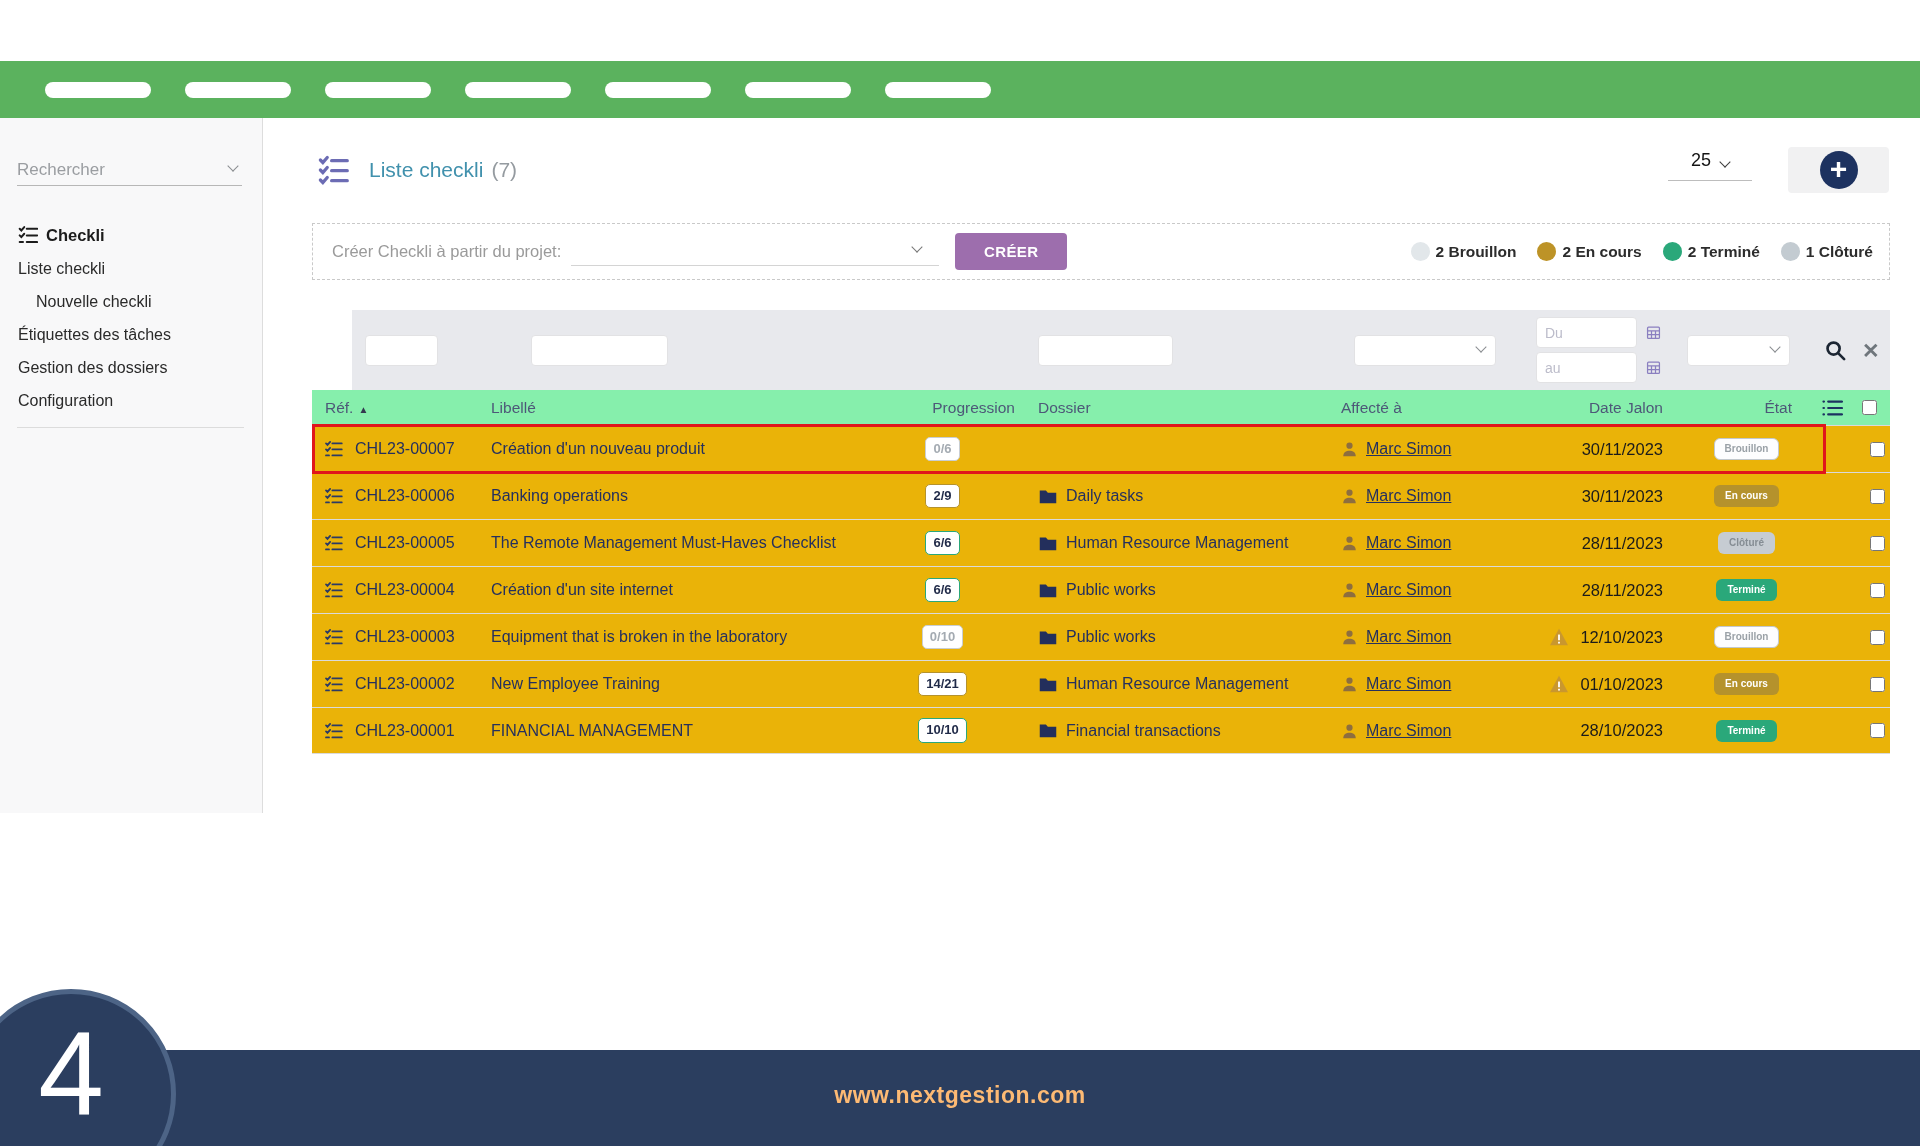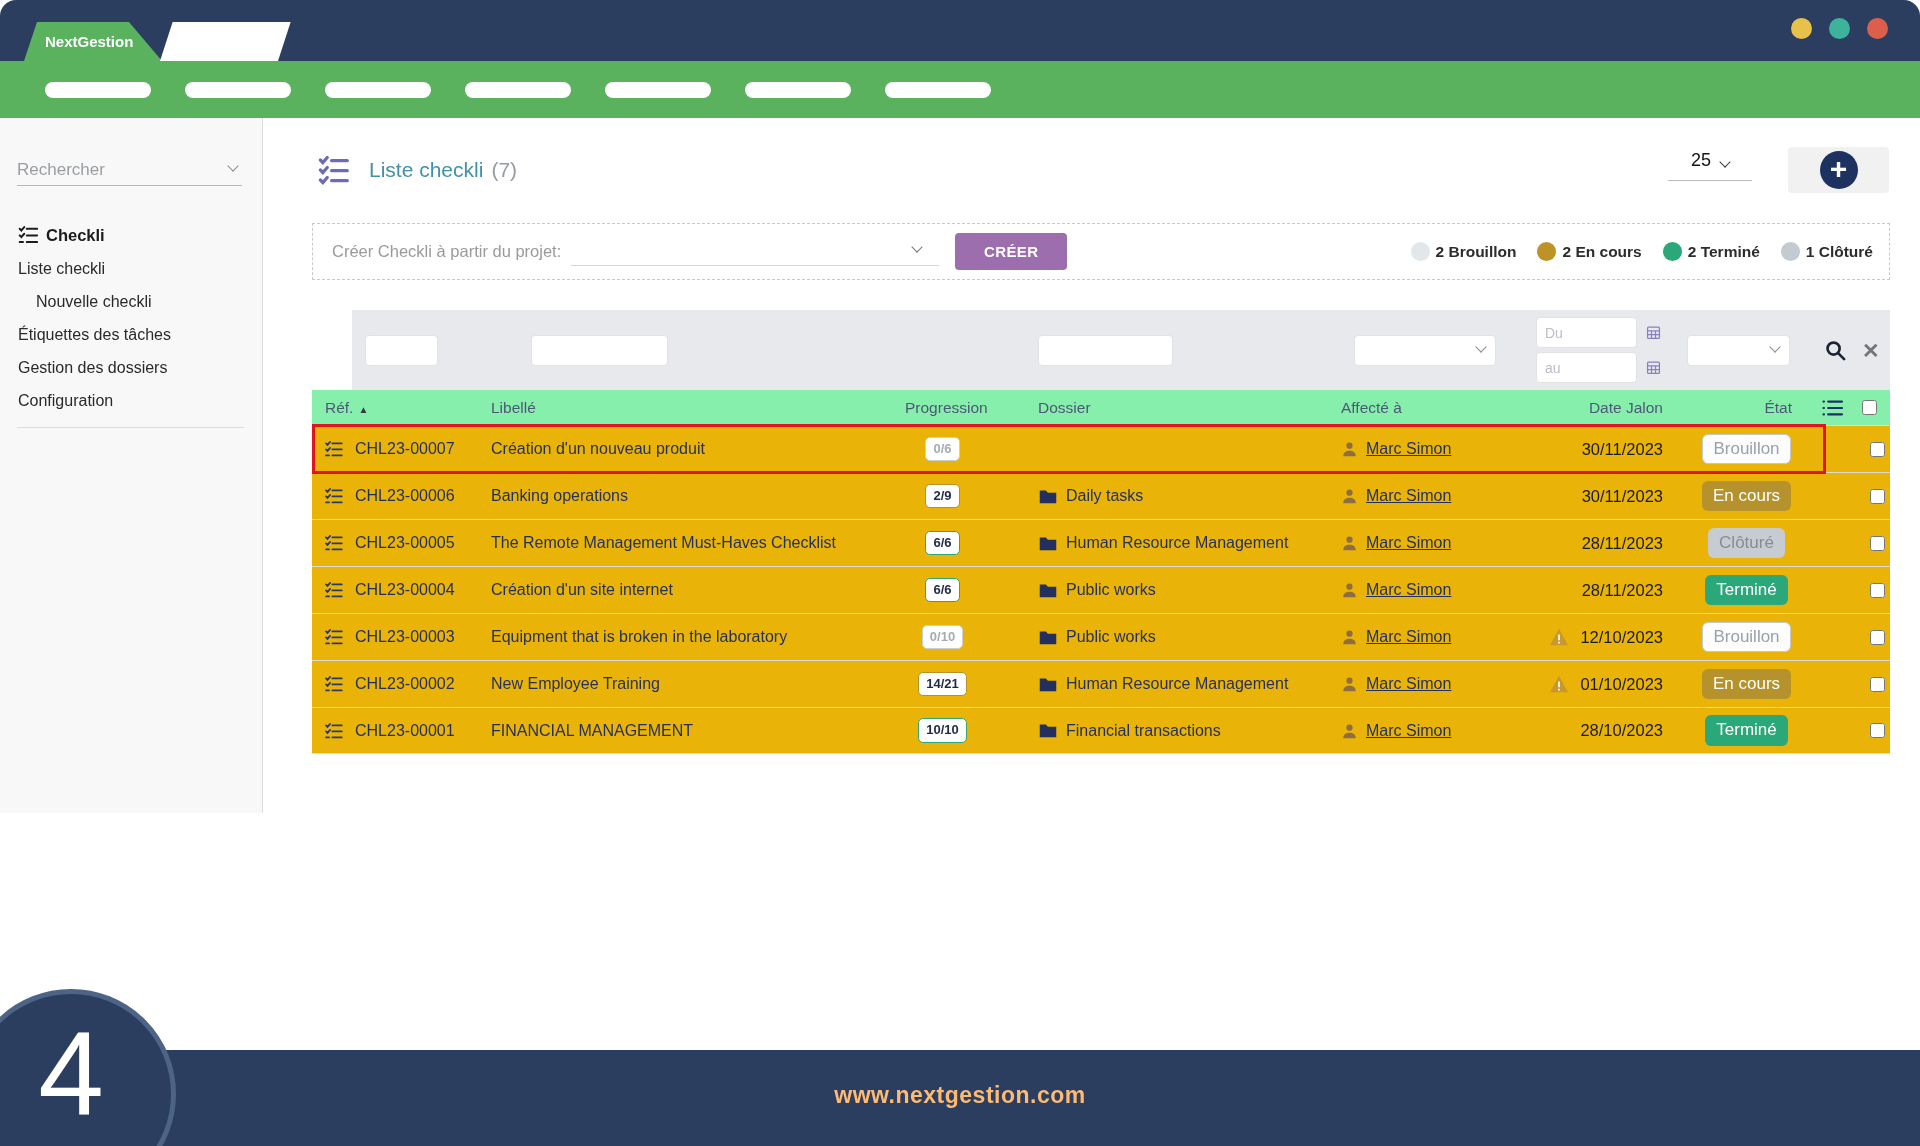--- a/index.html
+++ b/index.html
@@ -123,21 +123,21 @@
   .date-line input { width:101px; }
   .f-input::placeholder { color:#bcbcca; }
   .f-actions { grid-column:9; display:flex; align-items:center; gap:15px; padding-left:6px; }
   .icon-btn { cursor:pointer; display:flex; align-items:center; }
   .x-glyph { font-size:21px; color:#6f767c; font-weight:bold; line-height:1; }
 
   .head-row { height:35px; background:#86efac; color:#4d5878; font-size:15.5px; }
   .h-ref { grid-column:1/3; padding-left:13px; }
   .h-sort { font-size:10px; color:#33394f; margin-left:5px; }
   .h-label { grid-column:3; padding-left:15px; }
-  .h-prog { grid-column:4; padding-right:10px; }
+  .h-prog { grid-column:4; text-align:right; padding-right:10px; }
   .h-dossier { grid-column:5; padding-left:13px; }
   .h-assignee { grid-column:6; padding-left:11px; }
   .h-date { grid-column:7; text-align:right; padding-right:12px; }
   .h-state { grid-column:8; text-align:right; padding-right:26px; }
   .h-icons { grid-column:9; display:flex; align-items:center; gap:15px; padding-left:4px; }
 
   .data-row { height:47px; background:#eab308; border-top:1px solid #dadada; position:relative; }
   .data-row:last-child { border-bottom:1px solid #dadada; }
   .row-highlight {
     position:absolute; left:0; top:-2px; width:1514px; height:calc(100% + 4px);
@@ -152,21 +152,21 @@
     font-size:13px; font-weight:bold; line-height:1.4;
   }
   .prog-gray { border-color:#c9ced3; color:#a4abb2; }
   .prog-gold { border-color:#b5922c; color:#1f2947; }
   .prog-green { border-color:#2aa87a; color:#1f2947; }
   .c-dossier { display:flex; align-items:center; gap:9px; padding-left:14px; color:#25305e; font-size:16px; }
   .c-dossier .folder { color:#232f5c; display:flex; }
   .c-assignee { display:flex; align-items:flex-end; gap:8px; padding-left:11px; color:#25305e; font-size:16px;text-decoration:underline; }
   .c-date { display:flex; justify-content:flex-end; align-items:center; gap:11px; padding-right:12px; color:#1b1b1b; font-size:16.5px; }
   .c-state { display:flex; justify-content:center; }
-  .state-badge { border-radius:6px; padding:5px 11px; font-size:17px; font-weight:normal; line-height:1.2; }
+  .state-badge { border-radius:6px; padding:5px 11px; font-size:10px; font-weight:bold; line-height:1.2; }
   .badge-termine { background:#2aa87a; color:#ffffff; }
   .badge-encours { background:#b5922c; color:#ffffff; }
   .badge-cloture { background:#c6ccd2; color:#858d94; }
   .badge-brouillon { background:#fdfdfe; color:#9aa1a7; border:1px solid #c2c8cd; padding:4px 10px; }
   .c-check { display:flex; justify-content:flex-start; padding-left:48px; }
   .row-checkbox { width:15px; height:15px; accent-color:#2b3e5f; cursor:pointer; }
 
   
   .footer {
     position:absolute; left:0; top:1050px; width:1920px; height:96px;
@@ -180,31 +180,20 @@
   }
   .page-circle .num { color:#ffffff; font-size:118px; line-height:1; margin-top:-40px; }
 
   svg { display:block; }
 </style>
 </head>
 <body>
 
 <div class="page">
 
-  <div class="topbar">
-    <div class="brand-tab">
-      <span>NextGestion</span>
-    </div>
-    <div class="brand-ghost"></div>
-    <div class="win-dots" id="win-dots">
-        <span class="win-dot" style="background: rgb(232, 193, 75);"></span>
-        <span class="win-dot" style="background: rgb(60, 179, 154);"></span>
-        <span class="win-dot" style="background: rgb(221, 95, 75);"></span>
-      </div>
-  </div>
 
   <div class="navbar" id="nav-pills">
       <span class="nav-pill"></span>
       <span class="nav-pill"></span>
       <span class="nav-pill"></span>
       <span class="nav-pill"></span>
       <span class="nav-pill"></span>
       <span class="nav-pill"></span>
       <span class="nav-pill"></span>
     </div>

